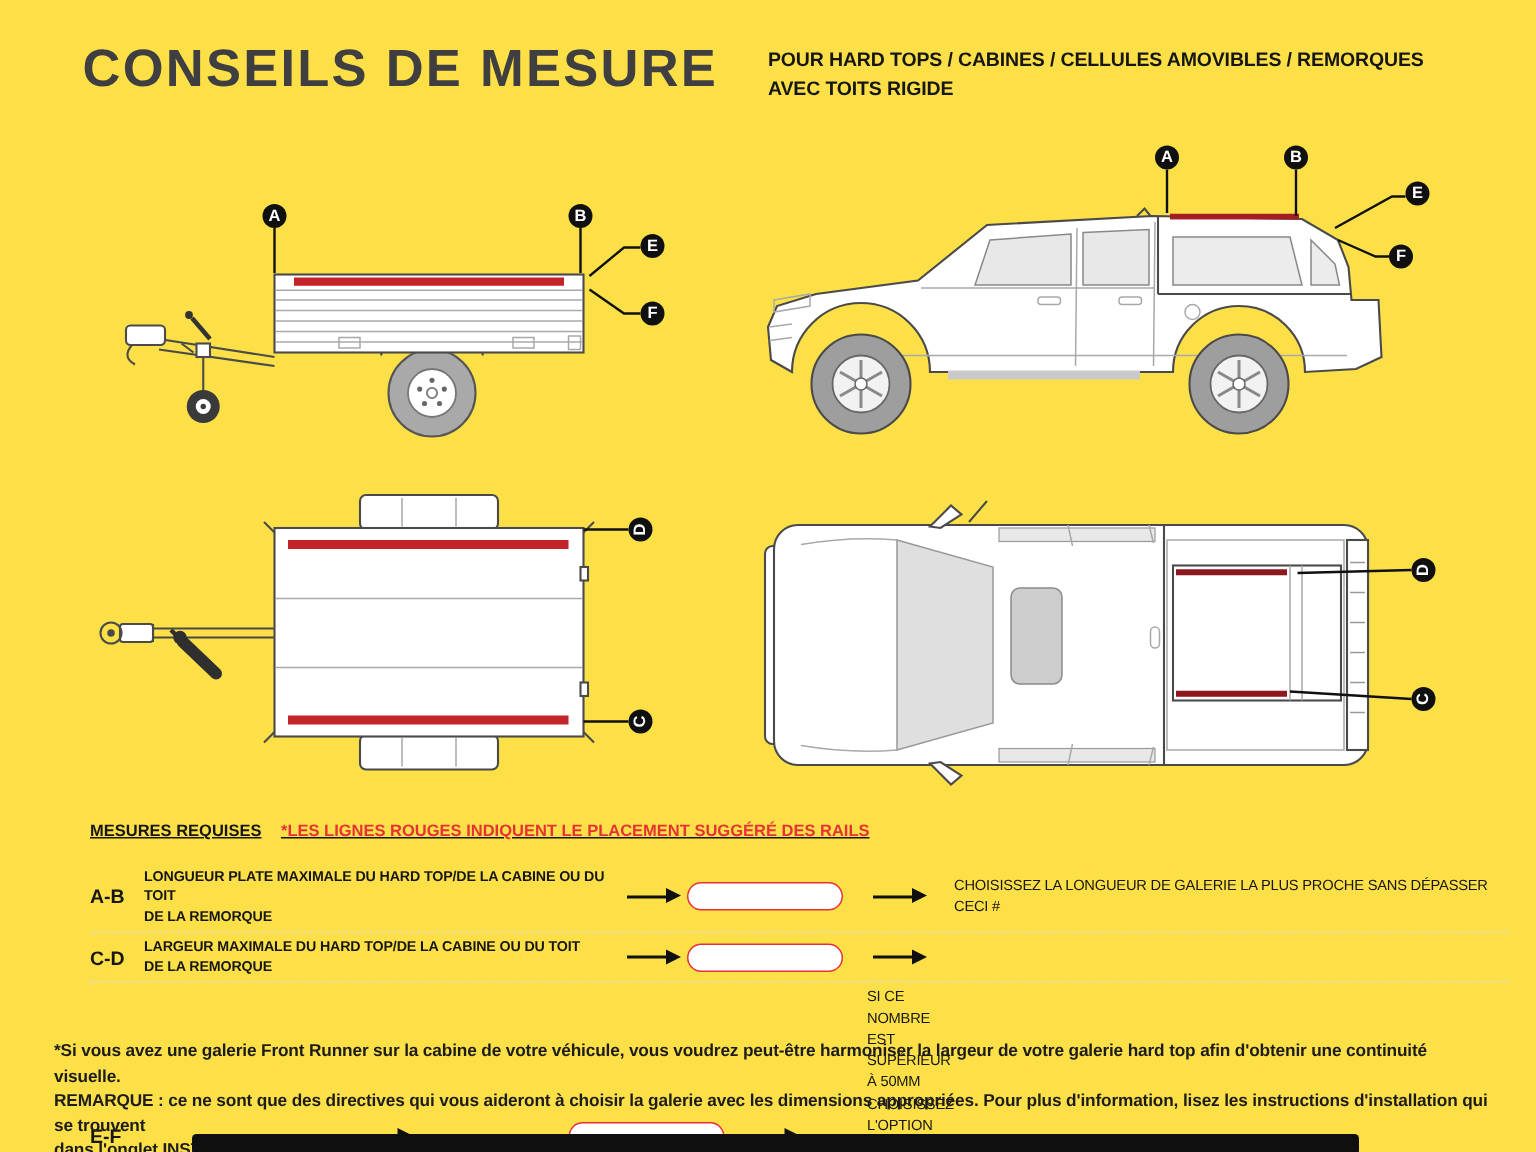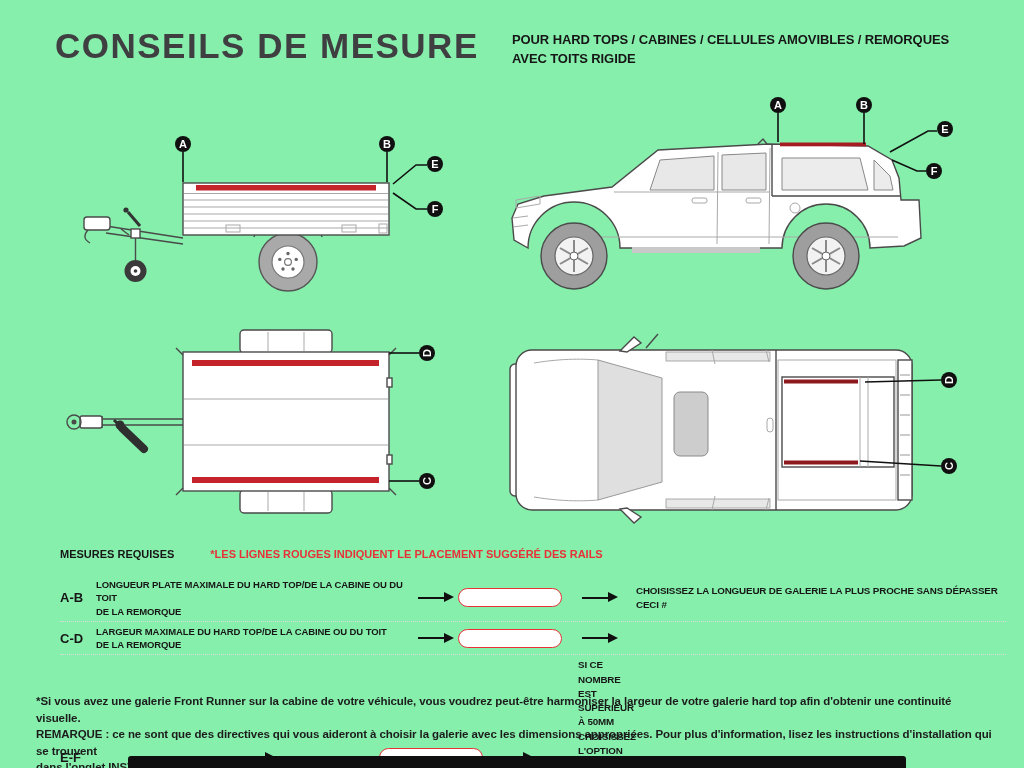--- a/index.html
+++ b/index.html
@@ -1,18 +1,18 @@
 <!DOCTYPE html>
 <html style="--title-gray: #3f3f41; --text-black: #161616; --accent-red: #e73137; --rail-red: #c4232a; --rail-red-mid: #a51d22; --rail-red-dark: #8d181d; --line-gray: #4a4a4a;"><head>
 <meta charset="utf-8">
 <style>
   * { margin:0; padding:0; box-sizing:border-box; }
   html,body { background:#fff; }
   .page {
-    position:relative; width:1024px; height:768px; background:#86efac;
+    position:relative; width:1024px; height:768px; background:#fde047;
     overflow:hidden; font-family:"Liberation Sans", sans-serif; color:var(--text-black,#161616);
   }
   
   .title {
     position:absolute; left:55px; top:26px;
     font-size:35px; font-weight:800; letter-spacing:1.5px;
     color:var(--title-gray,#3f3f41); white-space:nowrap;
   }
   .subtitle {
     position:absolute; left:512px; top:30px; width:480px;
@@ -27,32 +27,32 @@
   .svg-trailer-top  { left:30px;  top:237px; }
   .svg-truck-top    { left:500px; top:242px; }
   .marker {
     position:absolute; width:16px; height:16px; border-radius:50%;
     background:#101010; color:#fff; text-align:center; z-index:5;
   }
   .marker span { display:block; font-size:11px; font-weight:700; line-height:16px; }
   .marker span.rot { transform:rotate(-90deg); }
   
   .measures { position:absolute; left:60px; top:548px; width:946px; }
-  .mheading { display:flex; align-items:flex-end; gap:36px; }
+  .mheading { display:flex; align-items:flex-end; gap:13px;text-decoration:underline; }
   .mheading .h { font-size:11px; font-weight:700; letter-spacing:0; }
   .mheading .note { font-size:11px; font-weight:700; color:var(--accent-red,#e73137); }
   .mrows { margin-top:15px; }
   .mrow {
     display:grid; grid-template-columns:36px 312px 46px 112px 58px 1fr;
     align-items:center; min-height:31px; padding:3px 0;
   }
   .mrow + .mrow { border-top:1px dotted #dcdcdc; }
   .mkey  { font-size:13px; font-weight:700; }
   .mdesc { font-size:9.5px; font-weight:700; line-height:1.4; letter-spacing:-0.1px; white-space:pre-line; }
-  .minstr{ font-size:9.8px; font-weight:700; line-height:1.45; letter-spacing:-0.15px; white-space:pre-line; padding-left:12px; }
+  .minstr{ font-size:9.8px; font-weight:400; line-height:1.45; letter-spacing:-0.15px; white-space:pre-line; padding-left:12px; }
   .arrow { position:relative; display:block; width:27px; height:2.6px; background:#101010; margin:0 auto; }
   .arrow::after {
     content:""; position:absolute; right:-9px; top:-4.2px;
     border-left:10px solid #101010; border-top:5.5px solid transparent; border-bottom:5.5px solid transparent;
   }
   .pill {
     display:block; width:104px; height:19px; justify-self:center;
     border:1.6px solid var(--accent-red,#e73137); border-radius:10px; background:#fff;
   }
   

